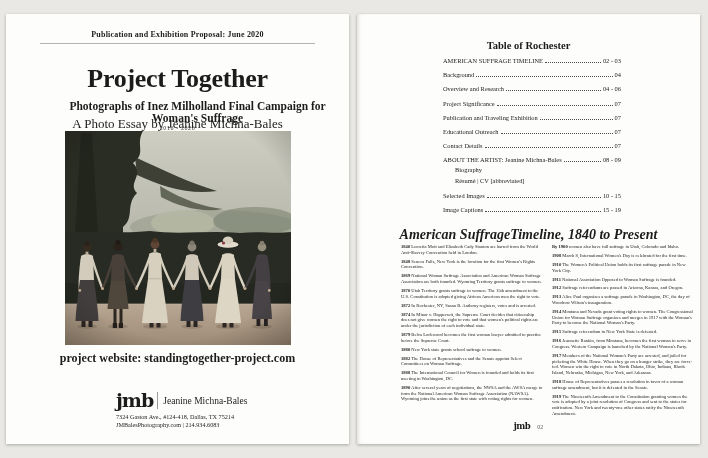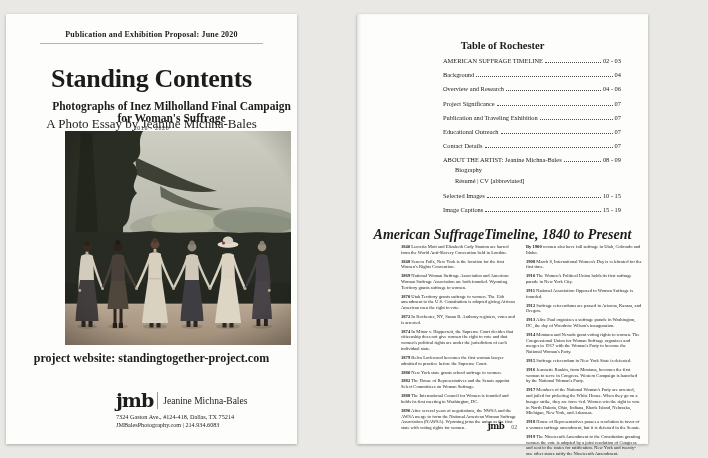--- a/index.html
+++ b/index.html
@@ -1,18 +1,18 @@
 <!DOCTYPE html>
 <html><head>
 <meta charset="utf-8">
 <style>
   html,body{margin:0;padding:0;}
   .stage{position:relative;width:708px;height:458px;background:#e9e8e5;overflow:hidden;
          font-family:"Liberation Serif", serif;color:#1c1c1c;}
-  .page{position:absolute;top:14px;width:291px;height:430px;background:#fdfdfb;}
+  .page{position:absolute;top:14px;width:343px;height:430px;background:#fdfdfb;}
   .page-left{left:6px;box-shadow:0 1px 3px rgba(0,0,0,.28);}
   .page-right{left:357px;box-shadow:0 1px 3px rgba(0,0,0,.28), inset 3px 0 5px -3px rgba(0,0,0,.22);}
   .ctr{position:absolute;left:0;right:0;text-align:center;}
 
   
   .proposal-header{top:16px;font-size:8px;font-weight:bold;letter-spacing:.2px;}
   .header-rule{position:absolute;top:29px;left:34px;right:34px;height:0;
                border-top:1.5px solid #b6b4b0;}
   .doc-title{top:50px;font-size:26px;font-weight:bold;letter-spacing:-.3px;}
   .doc-subtitle{top:86px;font-size:11.5px;font-weight:bold;padding-left:40px;}
@@ -49,21 +49,21 @@
   .footer-num{font-size:6px;color:#5a5a58;margin-left:3px;}
 </style>
 </head>
 <body>
 
 <div class="stage">
 
   <div class="page page-left">
     <div class="ctr proposal-header">Publication and Exhibition Proposal: June 2020</div>
     <div class="header-rule"></div>
-    <div class="ctr doc-title">Standing Contents</div>
+    <div class="ctr doc-title">Project Together</div>
     <div class="ctr doc-subtitle">Photographs of Inez Milholland Final Campaign for Woman's Suffrage</div>
     <div class="ctr doc-byline">A Photo Essay by Jeanine Michna-Bales</div>
     <div class="ctr doc-years">2016 - 2020</div>
 
     <div class="photo-wrap">
       <svg viewBox="0 0 226 214">
         <defs>
           <linearGradient id="sky" x1="0" y1="0" x2="0" y2="1">
             <stop offset="0" stop-color="#d3d4c9"></stop>
               <stop offset="1" stop-color="#b7b9ad"></stop>

